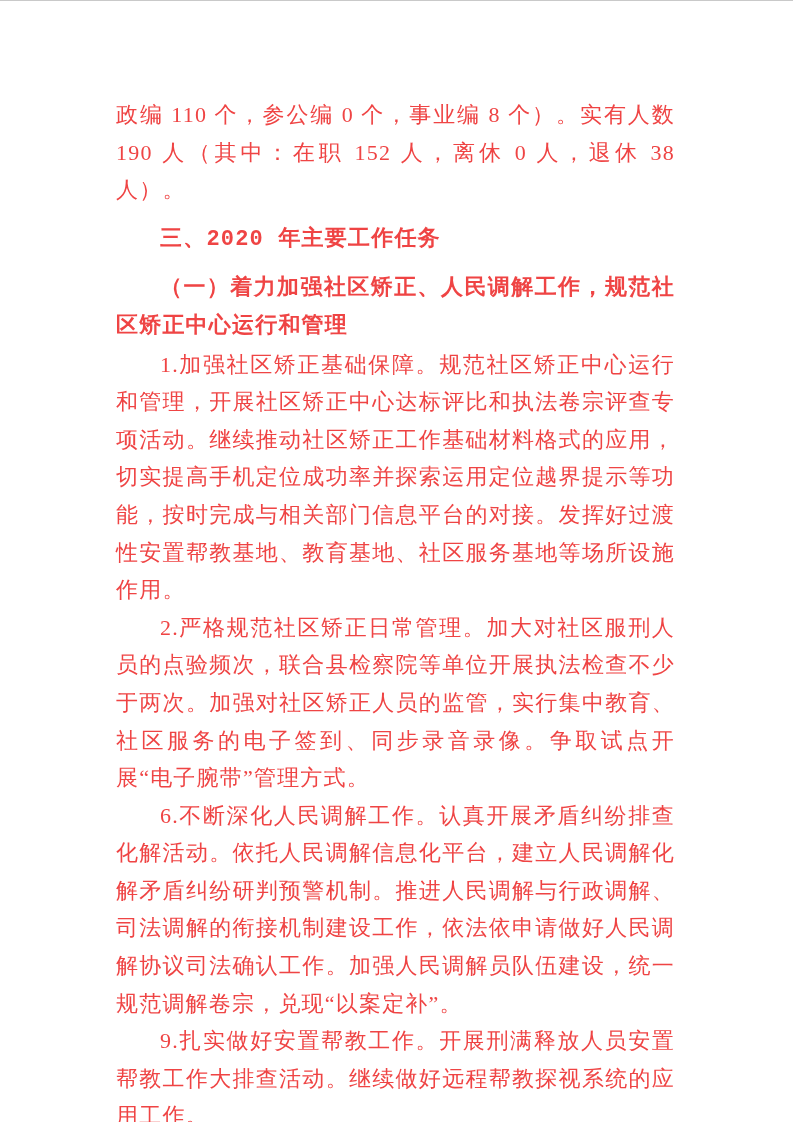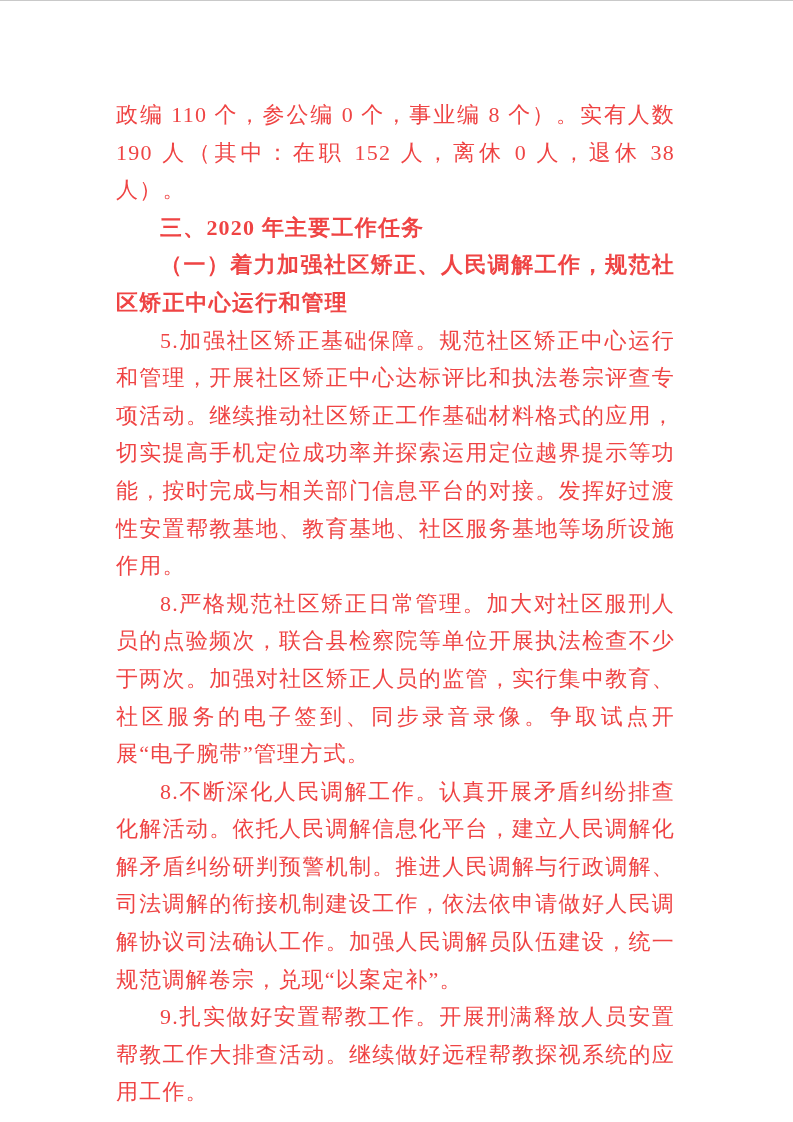--- a/index.html
+++ b/index.html
@@ -33,31 +33,32 @@
     text-justify: inter-ideograph;
     word-break: break-all;
     font-family: "Liberation Serif", "DejaVu Serif", serif;
     font-weight: 400;
   }
   .content p.indent {
     text-indent: 2em;
   }
   .content p.h1,
   .content p.h2 {
-    font-family: Liberation Serif, serif;
+    font-family: Liberation Mono, monospace;
     font-weight: 700;
     text-indent: 2em;
+    margin-top: 12px;
   }
 </style>
 </head>
 <body>
 
 <div class="page">
   <div class="content">
     <p>政编 110 个，参公编 0 个，事业编 8 个）。实有人数 190 人（其中：在职 152 人，离休 0 人，退休 38 人）。</p>
     <p class="h1">三、2020 年主要工作任务</p>
     <p class="h2">（一）着力加强社区矫正、人民调解工作，规范社区矫正中心运行和管理</p>
-    <p class="indent">5.加强社区矫正基础保障。规范社区矫正中心运行和管理，开展社区矫正中心达标评比和执法卷宗评查专项活动。继续推动社区矫正工作基础材料格式的应用，切实提高手机定位成功率并探索运用定位越界提示等功能，按时完成与相关部门信息平台的对接。发挥好过渡性安置帮教基地、教育基地、社区服务基地等场所设施作用。</p>
-    <p class="indent">8.严格规范社区矫正日常管理。加大对社区服刑人员的点验频次，联合县检察院等单位开展执法检查不少于两次。加强对社区矫正人员的监管，实行集中教育、社区服务的电子签到、同步录音录像。争取试点开展“电子腕带”管理方式。</p>
-    <p class="indent">8.不断深化人民调解工作。认真开展矛盾纠纷排查化解活动。依托人民调解信息化平台，建立人民调解化解矛盾纠纷研判预警机制。推进人民调解与行政调解、司法调解的衔接机制建设工作，依法依申请做好人民调解协议司法确认工作。加强人民调解员队伍建设，统一规范调解卷宗，兑现“以案定补”。</p>
+    <p class="indent">1.加强社区矫正基础保障。规范社区矫正中心运行和管理，开展社区矫正中心达标评比和执法卷宗评查专项活动。继续推动社区矫正工作基础材料格式的应用，切实提高手机定位成功率并探索运用定位越界提示等功能，按时完成与相关部门信息平台的对接。发挥好过渡性安置帮教基地、教育基地、社区服务基地等场所设施作用。</p>
+    <p class="indent">2.严格规范社区矫正日常管理。加大对社区服刑人员的点验频次，联合县检察院等单位开展执法检查不少于两次。加强对社区矫正人员的监管，实行集中教育、社区服务的电子签到、同步录音录像。争取试点开展“电子腕带”管理方式。</p>
+    <p class="indent">6.不断深化人民调解工作。认真开展矛盾纠纷排查化解活动。依托人民调解信息化平台，建立人民调解化解矛盾纠纷研判预警机制。推进人民调解与行政调解、司法调解的衔接机制建设工作，依法依申请做好人民调解协议司法确认工作。加强人民调解员队伍建设，统一规范调解卷宗，兑现“以案定补”。</p>
     <p class="indent">9.扎实做好安置帮教工作。开展刑满释放人员安置帮教工作大排查活动。继续做好远程帮教探视系统的应用工作。</p>
   </div>
 </div>
 
 </body></html>

